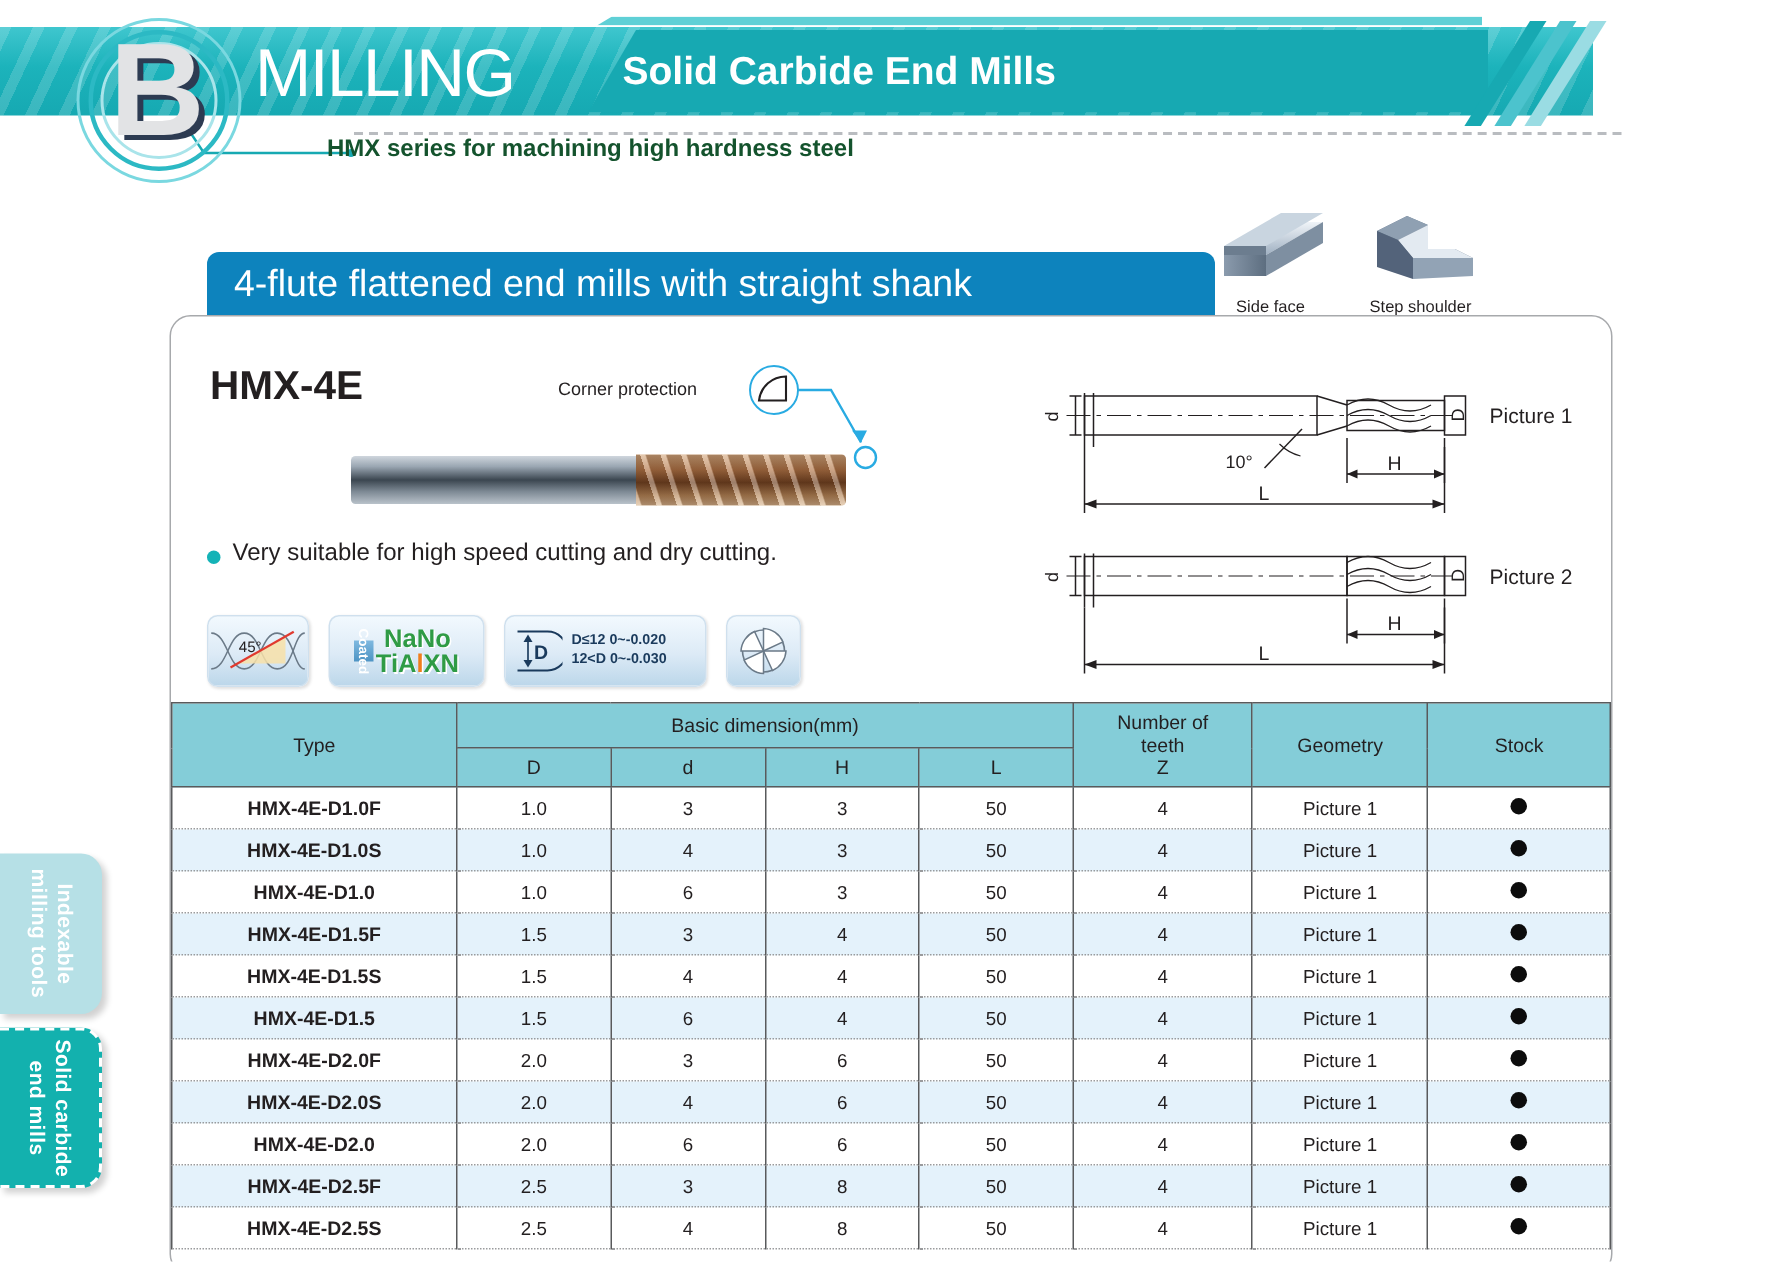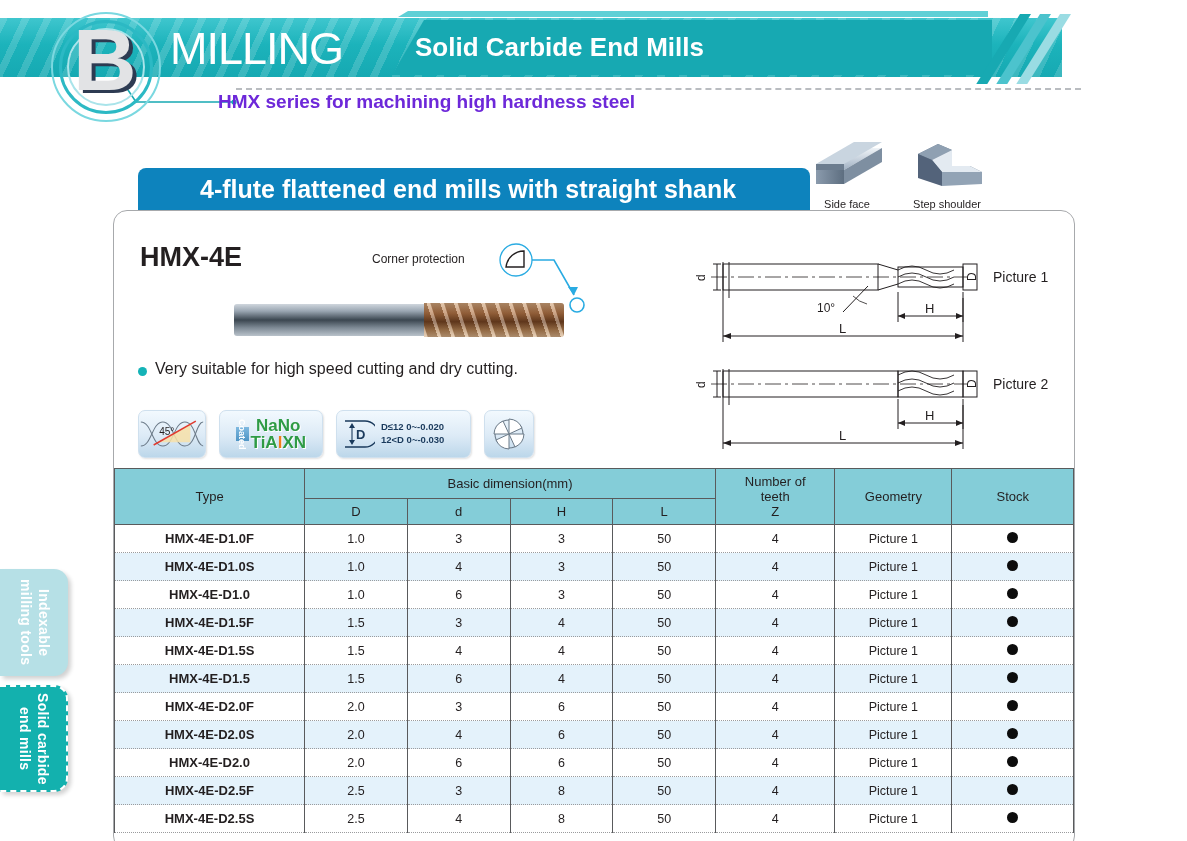--- a/index.html
+++ b/index.html
@@ -65,21 +65,21 @@
   }
 
   
   .dash-line {
     position: absolute; left: 236px; top: 88px; width: 845px; height: 0;
     border-top: 2px dashed #b9bcc0;
   }
   .elbow { position: absolute; left: 118px; top: 76px; width: 120px; height: 30px; }
   .subtitle {
     position: absolute; left: 218px; top: 91px;
-    font-size: 19px; font-weight: bold; color: #6d28d9;
+    font-size: 16px; font-weight: bold; color: #14532d;
   }
 
   
   .side-tab {
     position: absolute; left: 0; width: 68px;
     border-radius: 0 14px 14px 0;
     box-shadow: 3px 3px 4px rgba(0,0,0,0.18);
     display: flex; align-items: center; justify-content: center;
   }
   .side-tab span {
@@ -93,21 +93,21 @@
     border: 2px dashed #ffffff; border-left: none;
   }
 
   
   .section-title {
     position: absolute; left: 138px; top: 168px; width: 672px; height: 42px;
     background: #0d83bd; border-radius: 8px 8px 0 0;
     display: flex; align-items: center; z-index: 4;
   }
   .section-title span {
-    color: #ffffff; font-size: 25px; font-weight: bold; padding-left: 18px; margin-left: 44px;
+    color: #ffffff; font-size: 25px; font-weight: normal; padding-left: 18px;
   }
 
   
   .ops { position: absolute; left: 808px; top: 140px; width: 280px; height: 75px; display: flex; gap: 22px; }
   .op { width: 78px; text-align: center; }
   .op-label { font-size: 11px; color: #231f20; margin-top: 2px; }
 
   
   .card {
     position: absolute; left: 113px; top: 210px; width: 962px; height: 640px;

